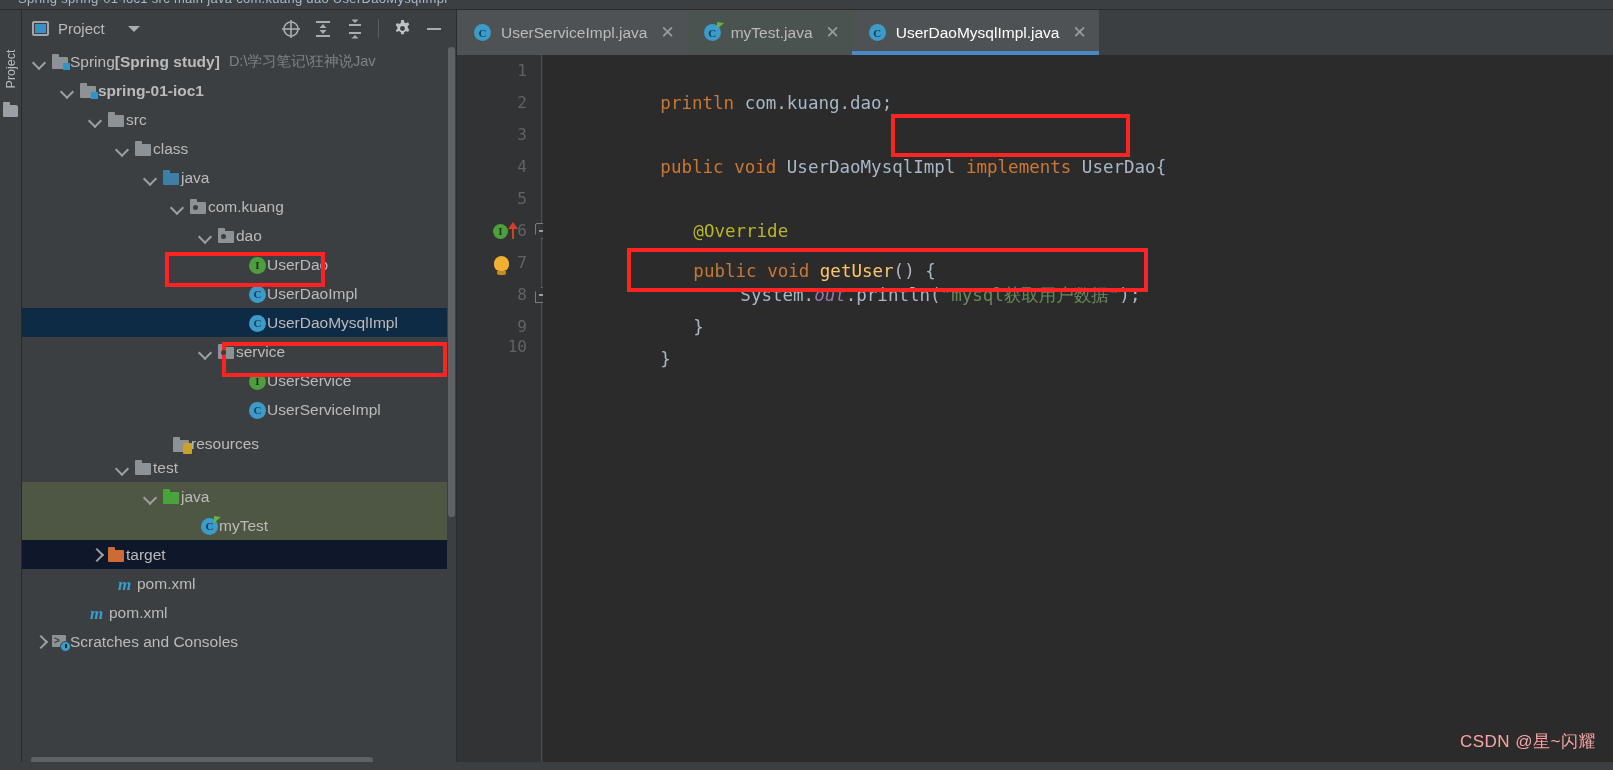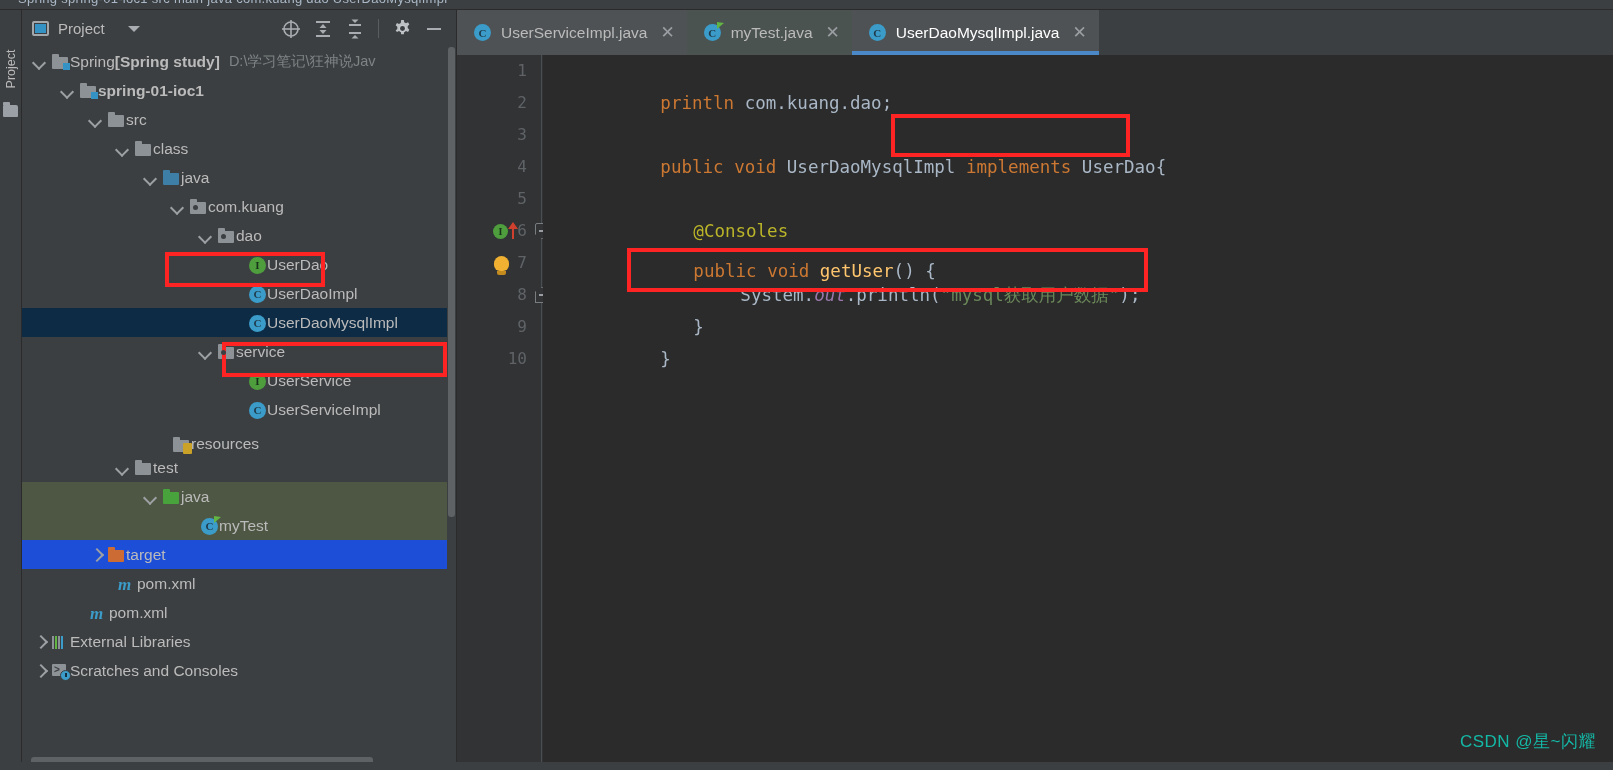--- a/index.html
+++ b/index.html
@@ -172,21 +172,21 @@
   .ico.scr .clock{
     position:absolute; right:-1px; bottom:-2px; width:11px;height:11px;border-radius:50%;
     background:#3B9CC9; border:1.5px solid #3C3F41; z-index:2;
   }
   .ico.scr .clock:after{
     content:""; position:absolute; left:4px; top:2px; width:1.5px;height:4px;background:#12303F;
   }
 
   .row.sel-dark { background: #0D2B45; }
   .row.src-test { background: #4E5743; }
-  .row.src-target { background: #1d4ed8; }
+  .row.src-target { background: #0f172a; }
 
   
   .v-scroll {
     position:absolute; right:0px; top:37px; width:9px; bottom:16px; background:#3C3F41;
   }
   .v-scroll .thumb{ position:absolute; left:1px; top:0px; width:7px; height:470px; background:#5E6265; border-radius:3px;}
   .h-scroll {
     position:absolute; left:9px; bottom:4px; right:16px; height:9px;
   }
   .h-scroll .thumb{ position:absolute; left:0; top:0; width:342px; height:9px; background:#5E6265; border-radius:3px;}
@@ -275,21 +275,21 @@
   .edge-scroll { position:absolute; left:0; top:0; width:6px; bottom:0; background:#3C3F41; }
   .edge-scroll .thumb { position:absolute; left:0; top:0; width:6px; height:256px; background:#5E6265; }
   .edge-scroll .mark-red { position:absolute; left:0; bottom:0px; width:6px; height:50px; background:#FF2D2D; }
 
   
   .redbox { position: absolute; border: 4px solid #FF2424; pointer-events: none; }
 
   
   .watermark {
     position:absolute; right: 17px; bottom: 17px;
-    font-size: 17px; color: #14b8a6; letter-spacing: .5px;
+    font-size: 17px; color: #fca5a5; letter-spacing: .5px;
   }
   .bottom-strip { position:absolute; left:0; right:0; bottom:0; height:8px; background:#3C3F41; }
 </style>
 </head>
 <body>
 
 <div id="app">
 
   <div class="navbar-strip">
     <div class="crumbs">Spring  spring-01-ioc1  src  main  java  com.kuang  dao  UserDaoMysqlImpl</div>
@@ -486,32 +486,20 @@
         <span class="lbl">pom.xml</span>
       </div>
 
       <div class="row" style="padding-left:68px;">
         <div class="ico maven">
             <span class="m">m</span>
           </div>
         <span class="lbl">pom.xml</span>
       </div>
 
-      <div class="row" style="padding-left:12px;">
-        <div class="twisty right"></div>
-        <div class="ico libs">
-          <span class="bars">
-            <span style="background:#8D9296"></span>
-              <span style="background:#62B543"></span>
-            <span style="background:#8D9296"></span>
-              <span style="background:#3B9CC9"></span>
-          </span>
-        </div>
-        <span class="lbl">External Libraries</span>
-      </div>
 
       <div class="row" style="padding-left:12px;">
         <div class="twisty right"></div>
         <div class="ico scr">
             <span class="gt">&gt;</span>
             <span class="clock"></span>
           </div>
         <span class="lbl">Scratches and Consoles</span>
       </div>
 
@@ -563,21 +551,21 @@
       <div class="gutter">
         <div class="ln" style="top:0px;">1</div>
         <div class="ln" style="top:32px;">2</div>
         <div class="ln" style="top:64px;">3</div>
         <div class="ln" style="top:96px;">4</div>
         <div class="ln" style="top:128px;">5</div>
         <div class="ln" style="top:160px;">6</div>
         <div class="ln" style="top:192px;">7</div>
         <div class="ln" style="top:224px;">8</div>
         <div class="ln" style="top:256px;">9</div>
-        <div class="ln" style="top:288px;margin-left:33px;">10</div>
+        <div class="ln" style="top:276px;margin-left:33px;">10</div>
 
         <div class="impl-ic" style="left:36px; top:169px;">I</div>
         <div class="arrow-up" style="left:55px; top:168px;"></div>
         <div class="bulb" style="left:37px; top:201px;"></div>
 
         <div class="fold-line"></div>
         <div class="fold-box top" style="top:168px;">
             <span class="dash"></span>
           </div>
         <div class="fold-box bot" style="top:232px;">
@@ -588,21 +576,21 @@
       <div class="code-lines">
         <div class="cl" style="top:0px;">
           <span class="kw">println</span><span> com.kuang.dao;</span>
         </div>
 
         <div class="cl" style="top:64px;">
           <span class="kw">public</span><span> </span><span class="kw">void</span><span> </span><span class="typ">UserDaoMysqlImpl</span><span> </span><span class="kw">implements</span><span> </span><span class="typ">UserDao</span><span class="pnc">{</span>
         </div>
 
         <div class="cl" style="top:128px; left:45px;">
-          <span class="anno">@Consoles</span>
+          <span class="anno">@Override</span>
         </div>
 
         <div class="cl" style="top:168px; left:45px;text-align:right;">
           <span class="kw">public</span><span> </span><span class="kw">void</span><span> </span><span class="mth">getUser</span><span class="pnc">() {</span>
         </div>
 
         <div class="cl" style="top:192px; left:92px;">
           <span class="typ">System</span><span class="pnc">.</span><span class="fld">out</span><span class="pnc">.</span><span class="typ">println</span><span class="pnc">(</span><span class="str">"mysql获取用户数据"</span><span class="pnc">);</span>
         </div>
 

